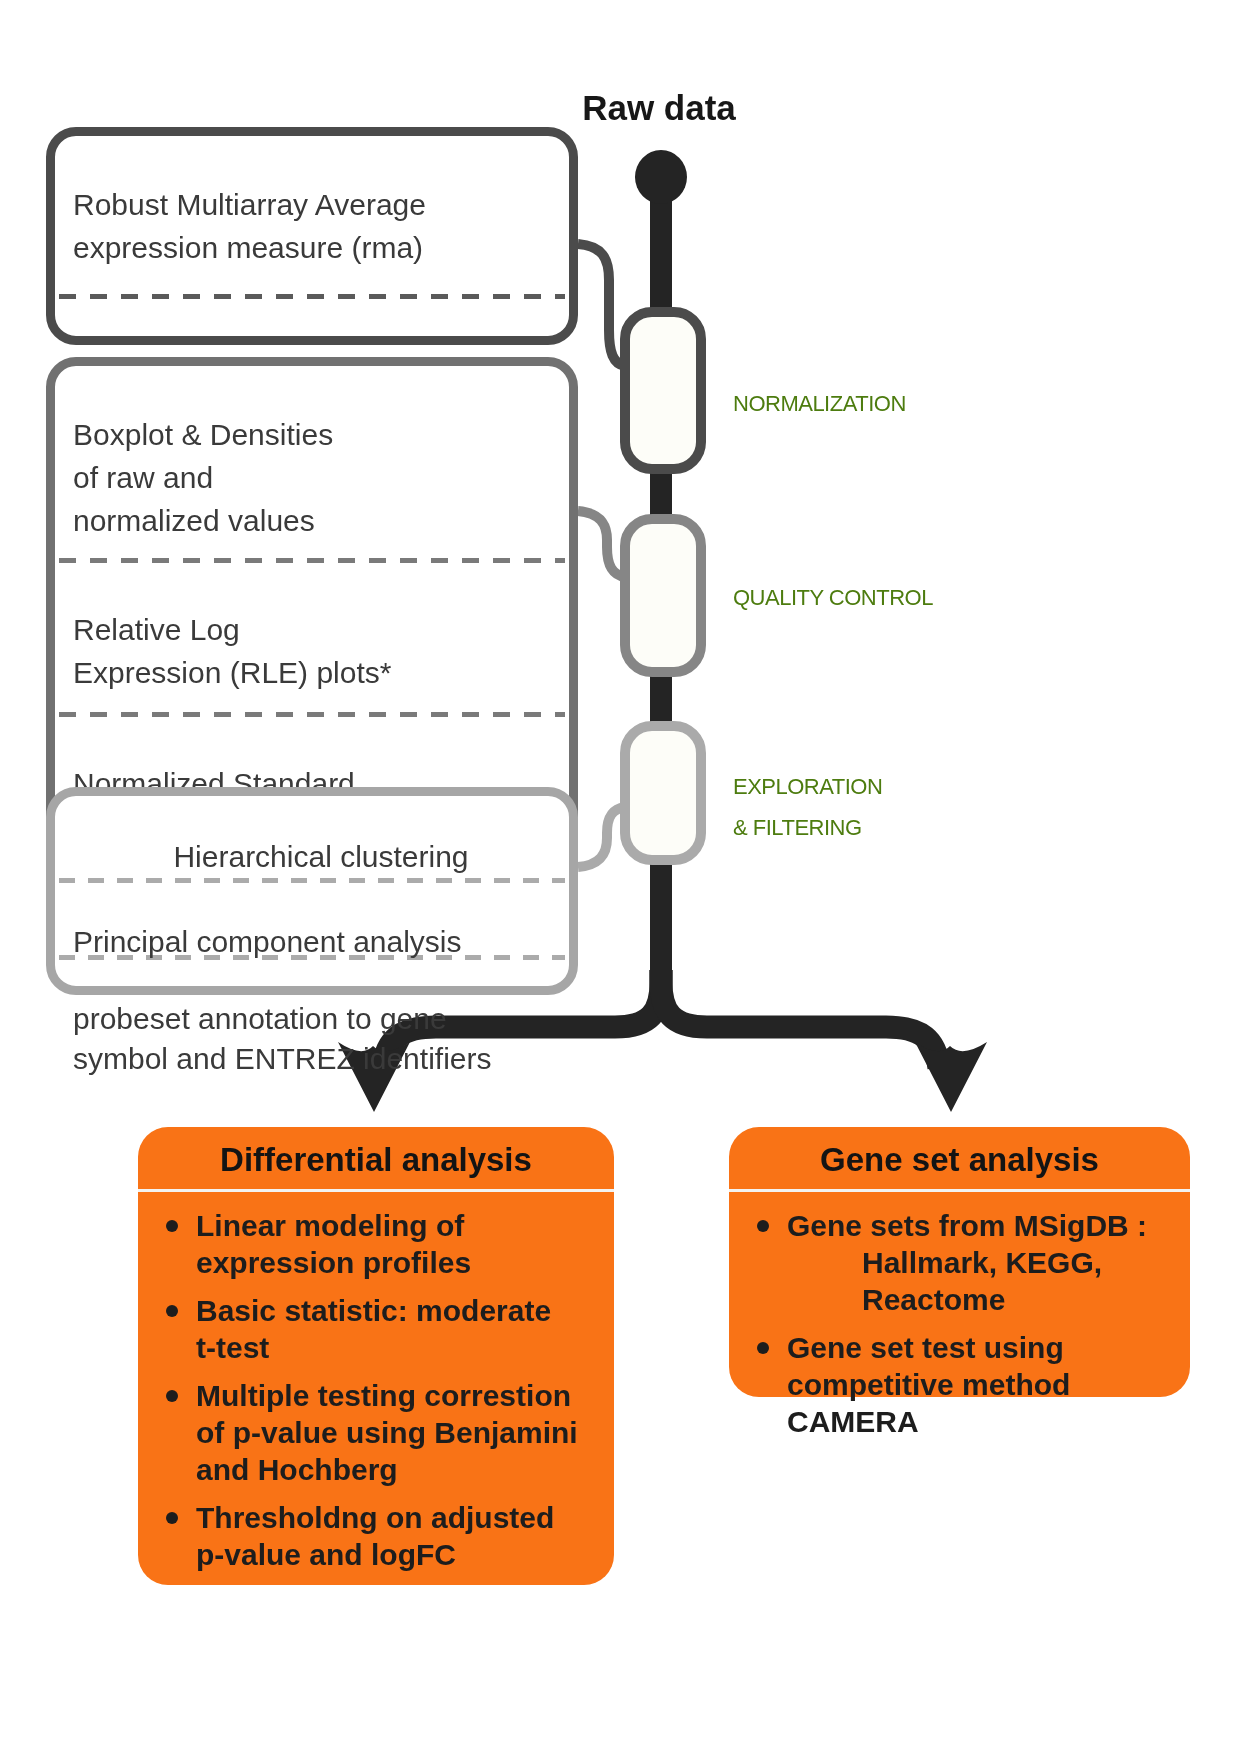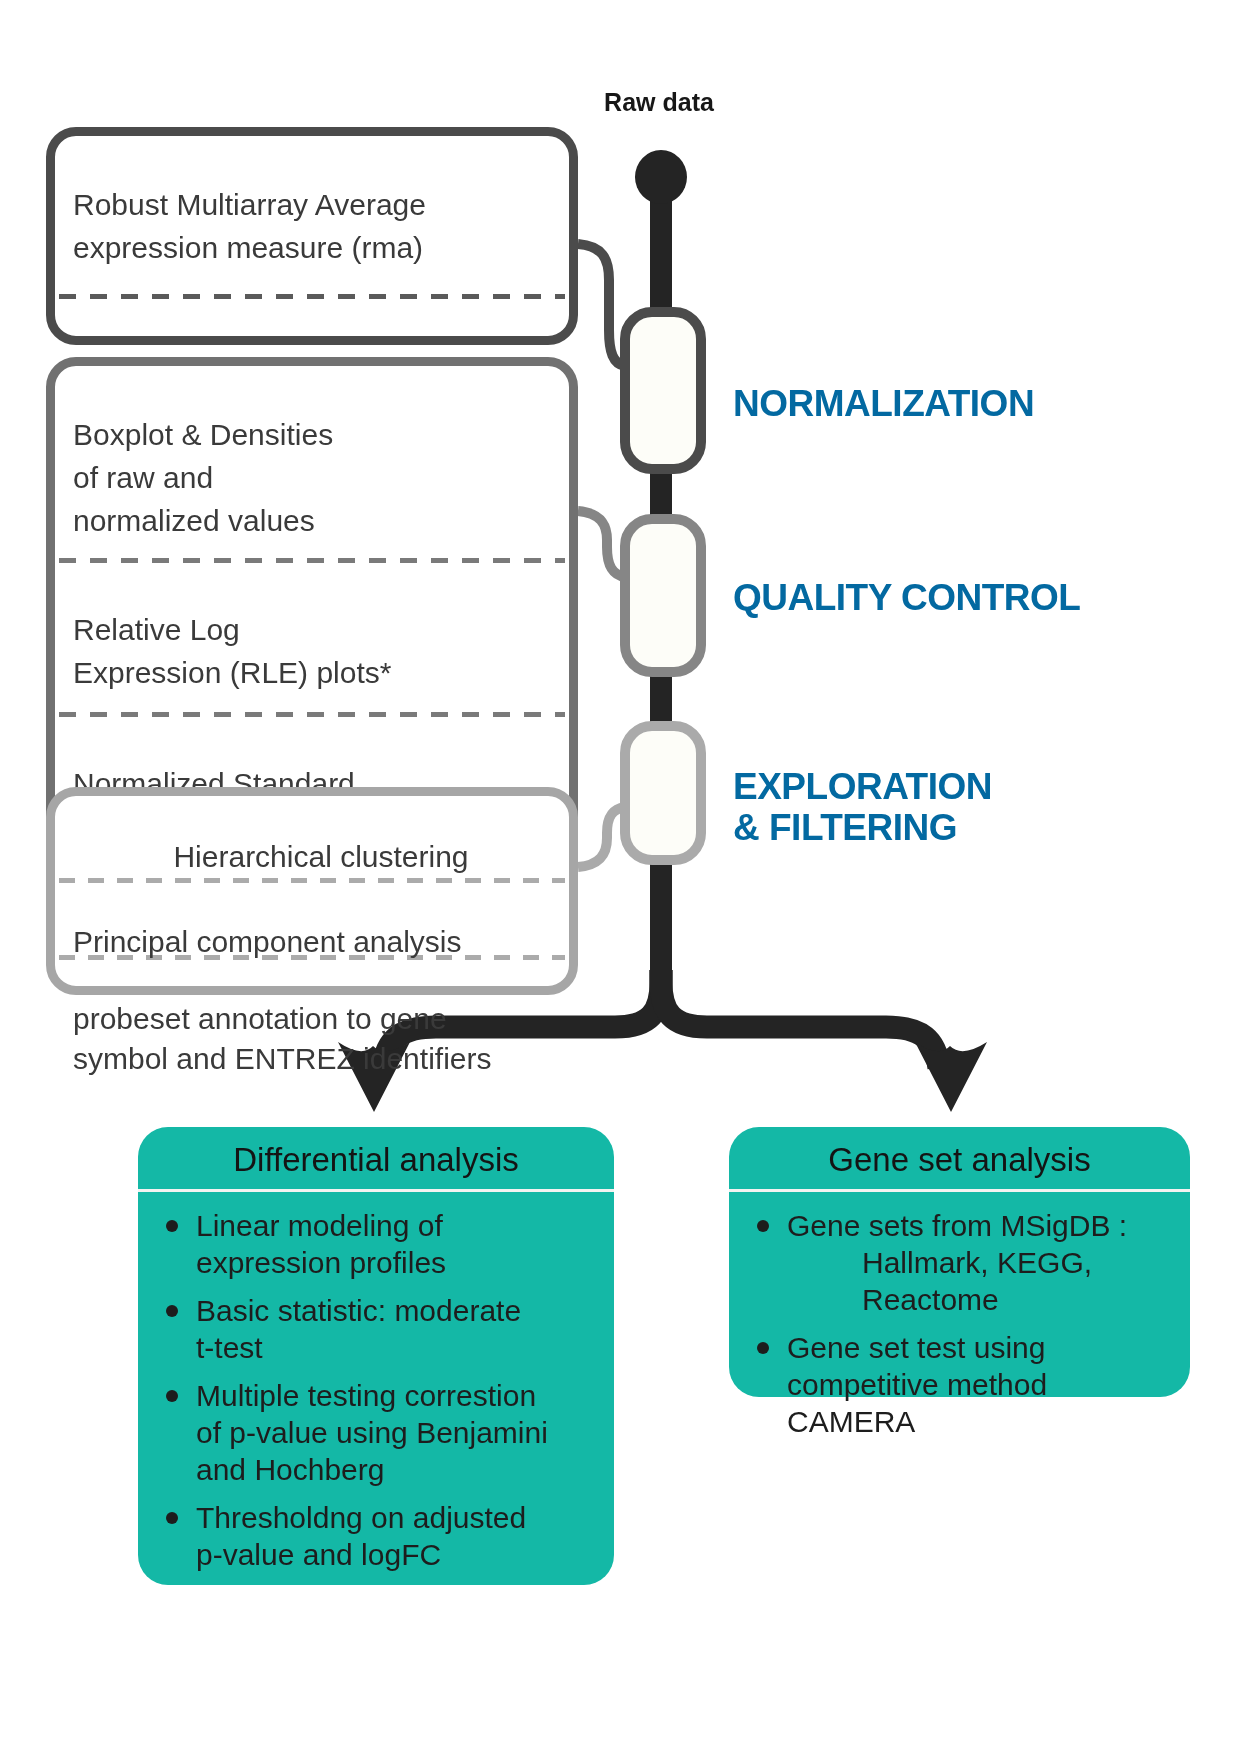--- a/index.html
+++ b/index.html
@@ -31,34 +31,35 @@
   .box2 .r1 { height:157px; }
   .box2 .r2 { height:114px; padding-top:10px; }
   .box2 .r3 { height:110px; padding-top:10px; }
   .box3 .r1 { height:47px;text-align:center; }
   .box3 .r2 { height:37px; padding-top:4px; }
   .box3 .r3 { height:93px; padding-top:4px; }
 
   
   .raw-data {
     position:absolute; left:528px; top:88px; width:262px; text-align:center;
-    font-size:25px; font-weight:bold; color:#171717; z-index:2;
+    font-size:35px; font-weight:bold; color:#171717; z-index:2;
   }
   .stage-label {
-    position:absolute; left:733px; font-size:37px; font-weight:bold; color:#0369a1;
+    position:absolute; left:733px; font-size:22px; font-weight:normal; color:#4d7c0f;
     line-height:41px; letter-spacing:-0.5px; white-space:pre-line; z-index:2;
   }
   .lbl-norm { top:383px; }
   .lbl-qc   { top:577px; }
   .lbl-expl { top:766px; }
 
   
   .result-box {
-    position:absolute; background:#14b8a6; border-radius:30px; z-index:2;
+    position:absolute; background:#f97316; border-radius:30px; z-index:2;
     color:#1d1d1d;
+    font-weight:bold;
   }
   .rb-left  { left:138px; top:1127px; width:476px; height:458px; }
   .rb-right { left:729px; top:1127px; width:461px; height:270px; }
   .result-box .rb-title {
     text-align:center; font-size:33px; padding-top:14px; color:#141414;
   }
   .result-box .rb-sep { height:3px; background:#f3f3f1; margin-top:10px; }
   .result-box ul {
     list-style:none; margin:0; padding:15px 8px 0 24px;
   }

